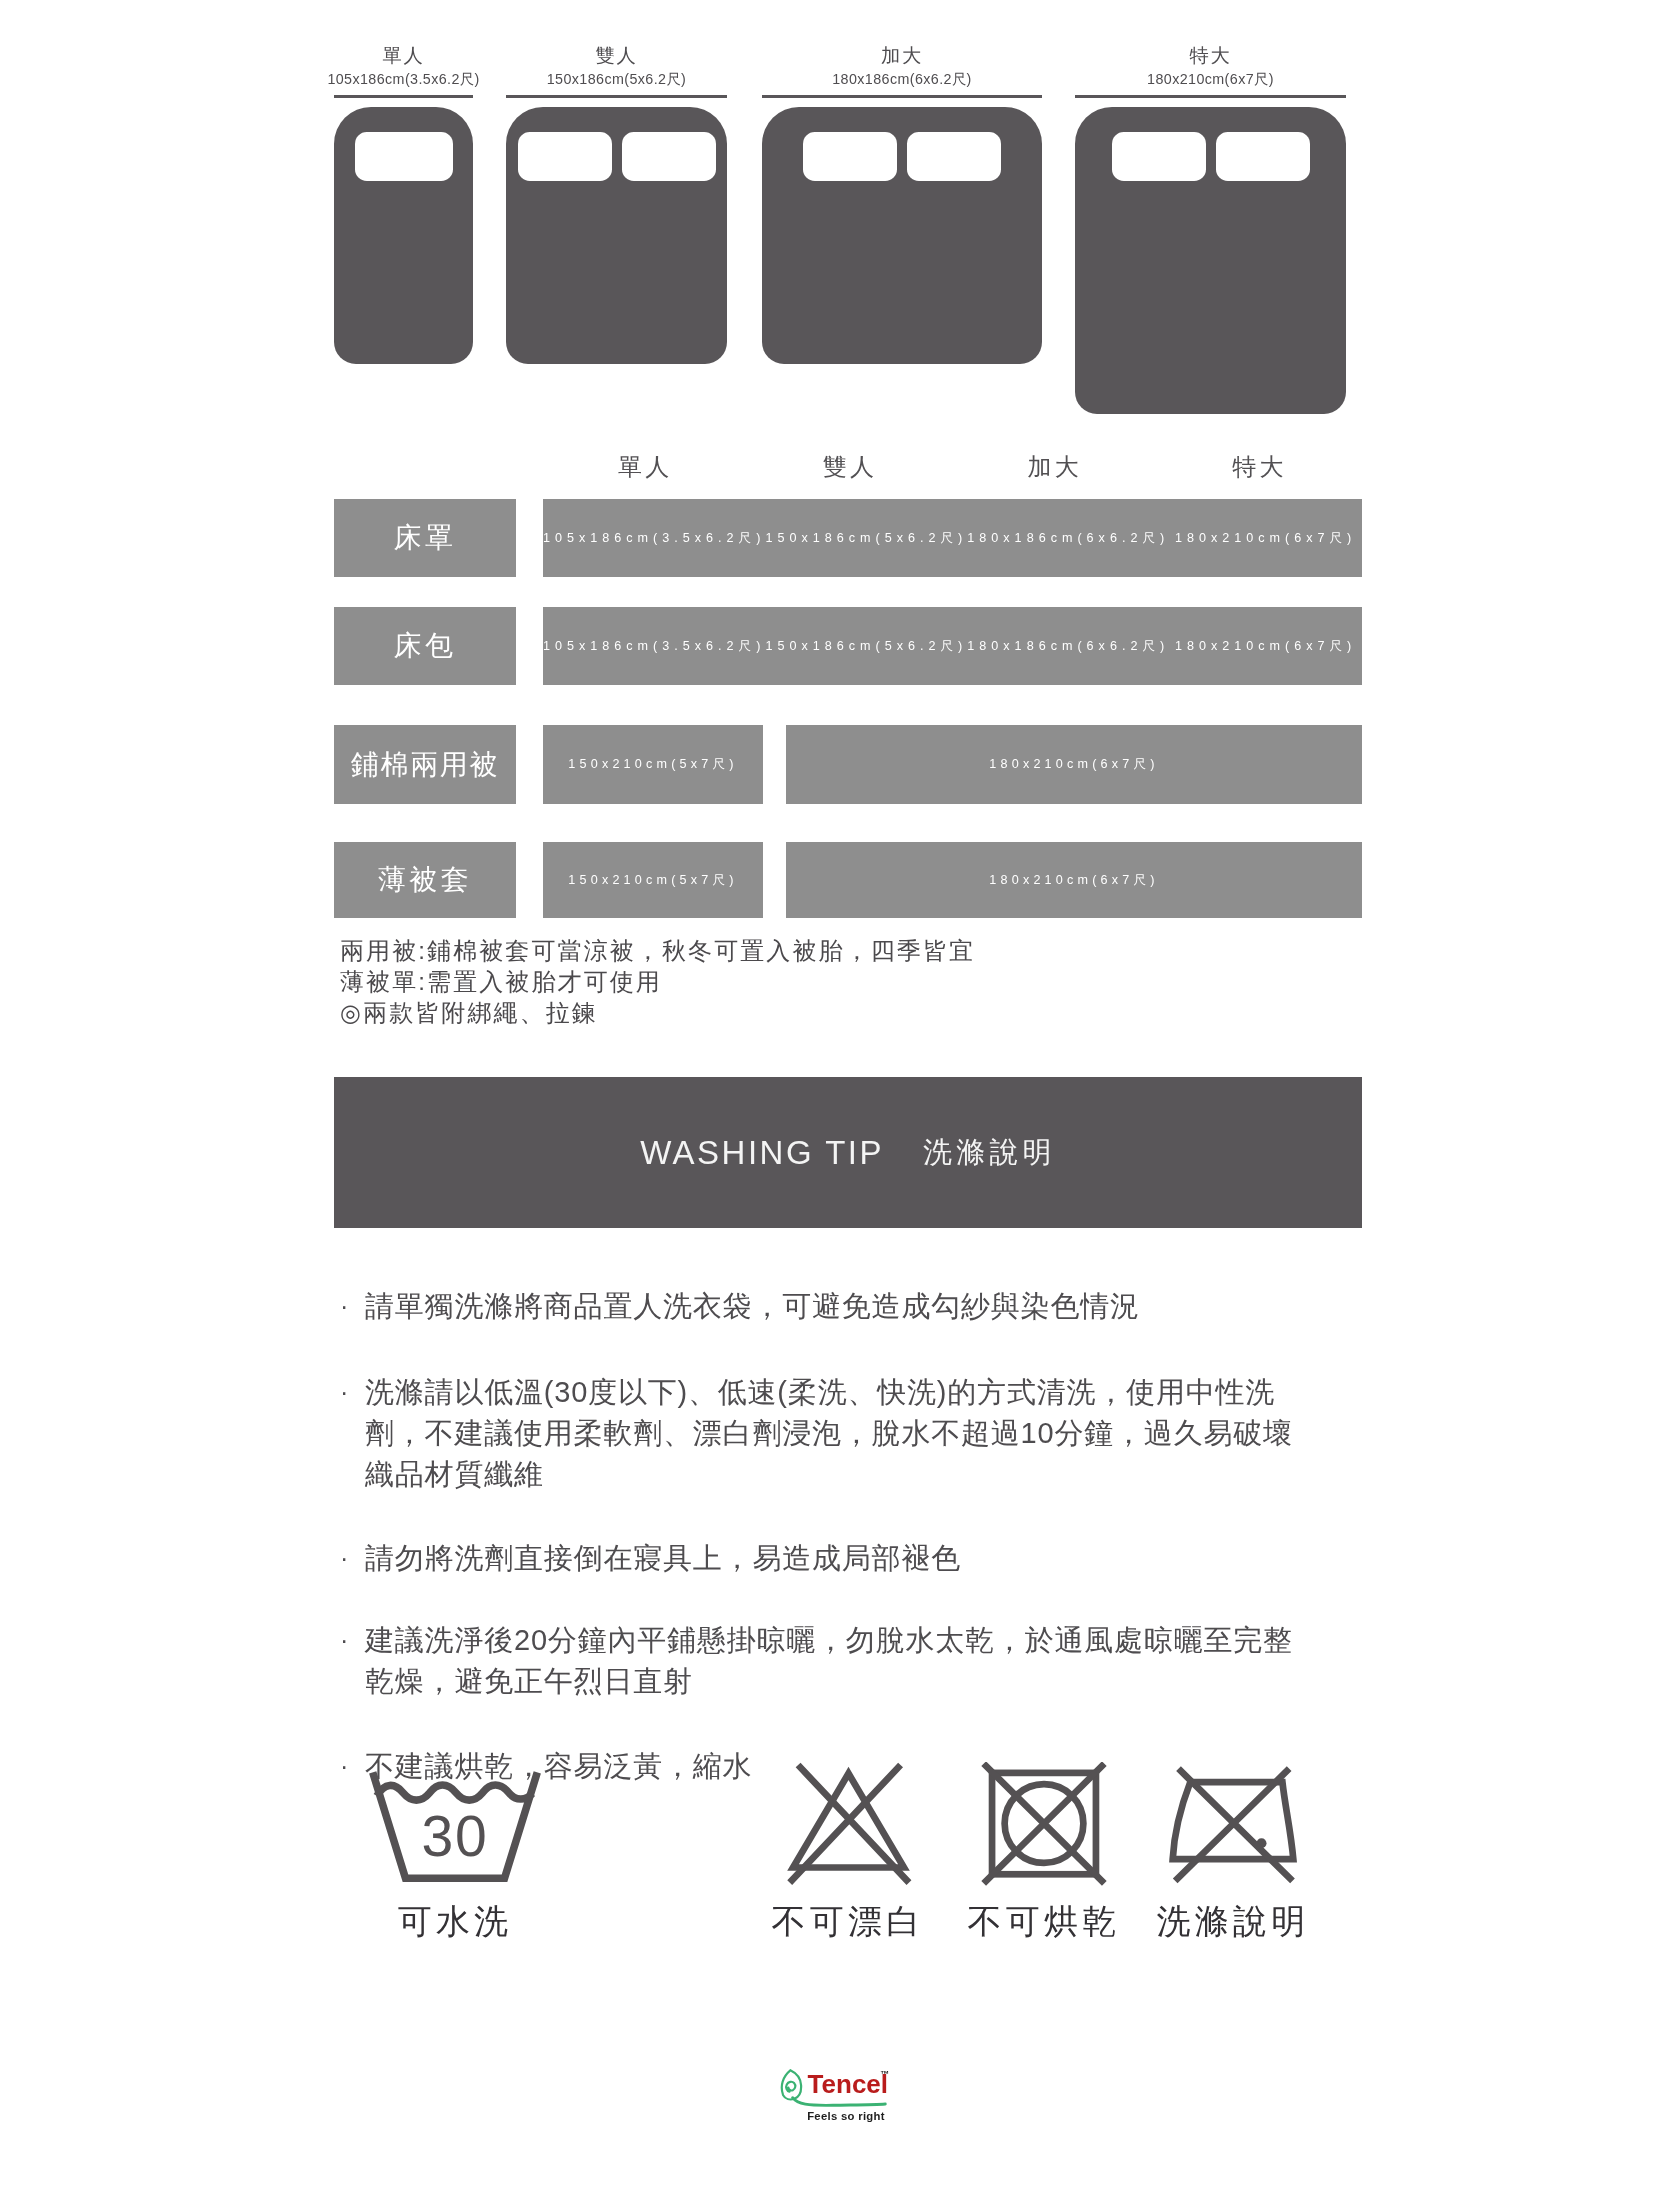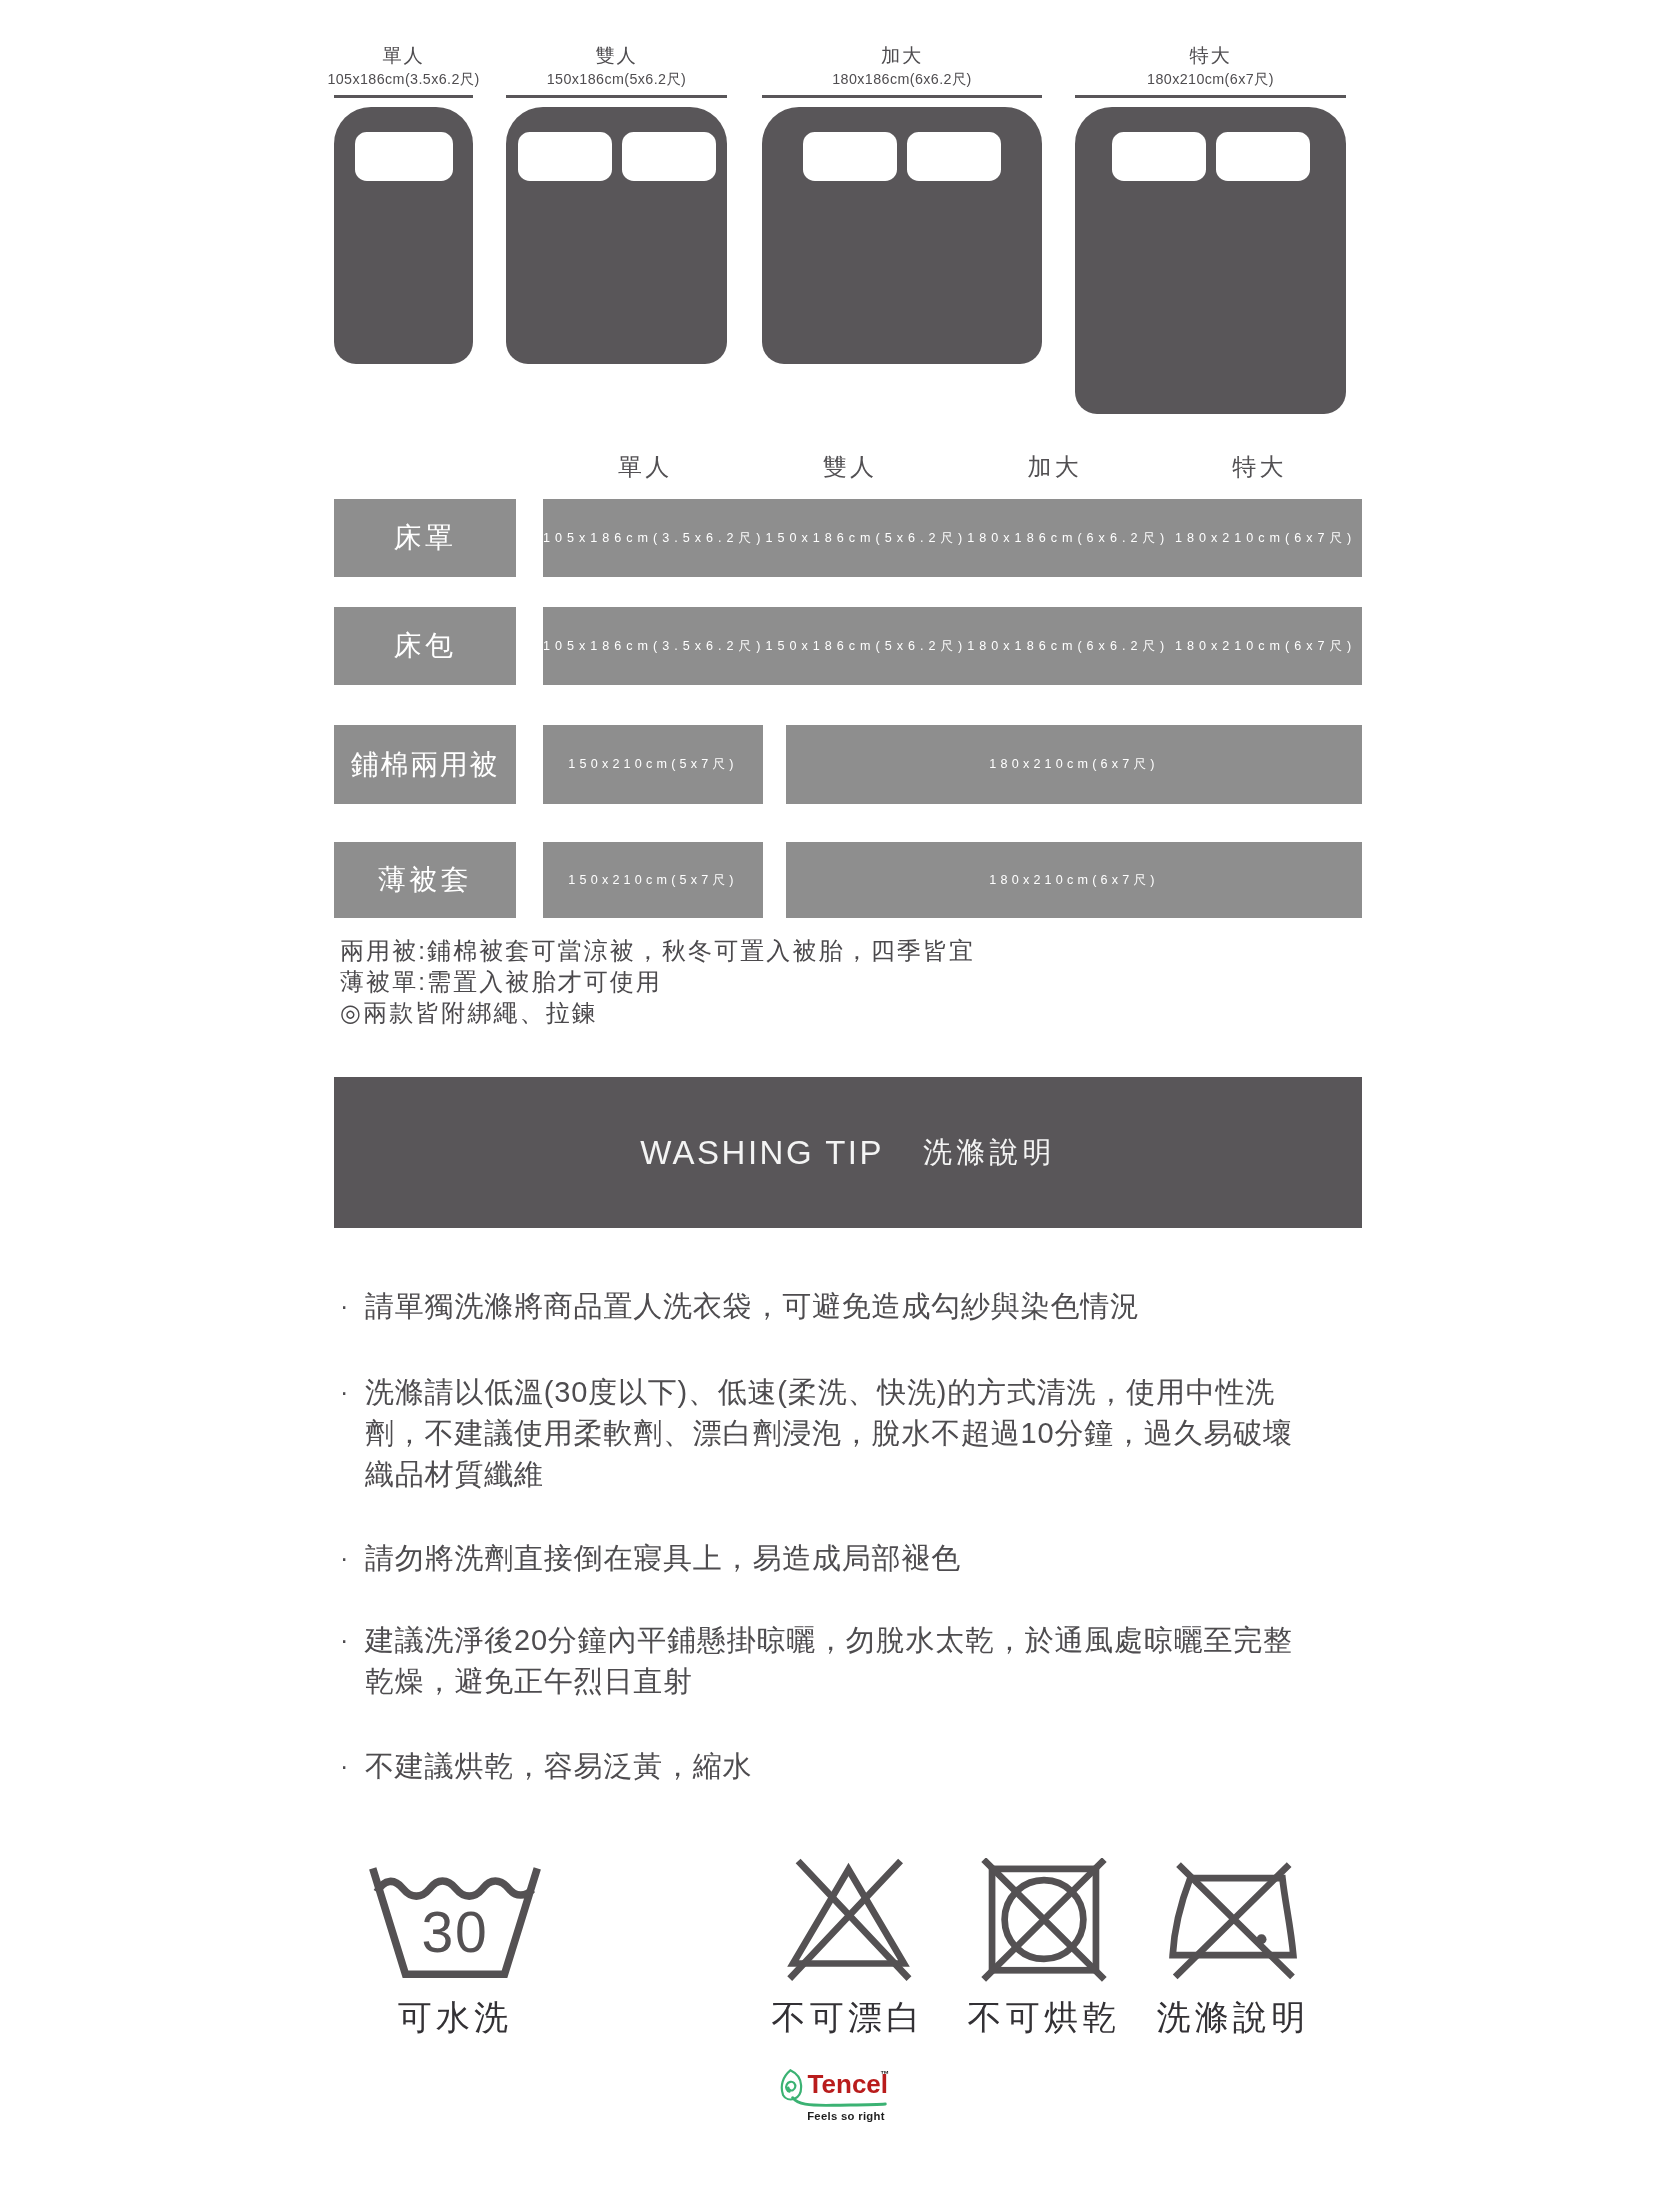--- a/index.html
+++ b/index.html
@@ -60,21 +60,21 @@
     position:absolute;left:334px;top:1077px;width:1028px;height:151px;background:#595659;
     display:flex;align-items:center;justify-content:center;gap:39px;color:#f4f4f4;
   }
   .banner-en{font-size:33px;letter-spacing:2.5px;}
   .banner-zh{font-size:29px;letter-spacing:4.2px;}
   
   .tip{position:absolute;left:340px;width:981px;display:flex;color:#4e4c4f;font-size:29px;letter-spacing:0.8px;line-height:41px;}
   .tip .marker{flex:none;width:25px;font-size:25px;color:#4e4c4f;}
   .tip .tip-text{flex:1;}
   
-  .care-item{position:absolute;top:1858px;width:196px;text-align:center;}
+  .care-item{position:absolute;top:1762px;width:196px;text-align:center;}
   .care-glyphbox{height:124px;display:flex;align-items:flex-end;justify-content:center;}
   .care-label{margin-top:13.4px;font-size:34px;letter-spacing:4.2px;color:#333135;white-space:nowrap;}
   .care-svg{stroke:#545153;fill:none;}
   .care-svg text{stroke:none;fill:#545153;}
   
   .tencel-logo{position:absolute;left:779px;top:2066px;width:113px;height:59px;}
   .tencel-leaf{position:absolute;left:0;top:2.5px;}
   .tencel-brand{position:absolute;left:28.6px;top:3.4px;font-size:26px;font-weight:700;color:#b91c1c;letter-spacing:0px;white-space:nowrap;}
   .tencel-tm{position:absolute;left:101px;top:3.4px;font-size:9.2px;font-weight:700;color:#1d1d1d;}
   .tencel-swoosh{position:absolute;left:11.8px;top:30px;}

